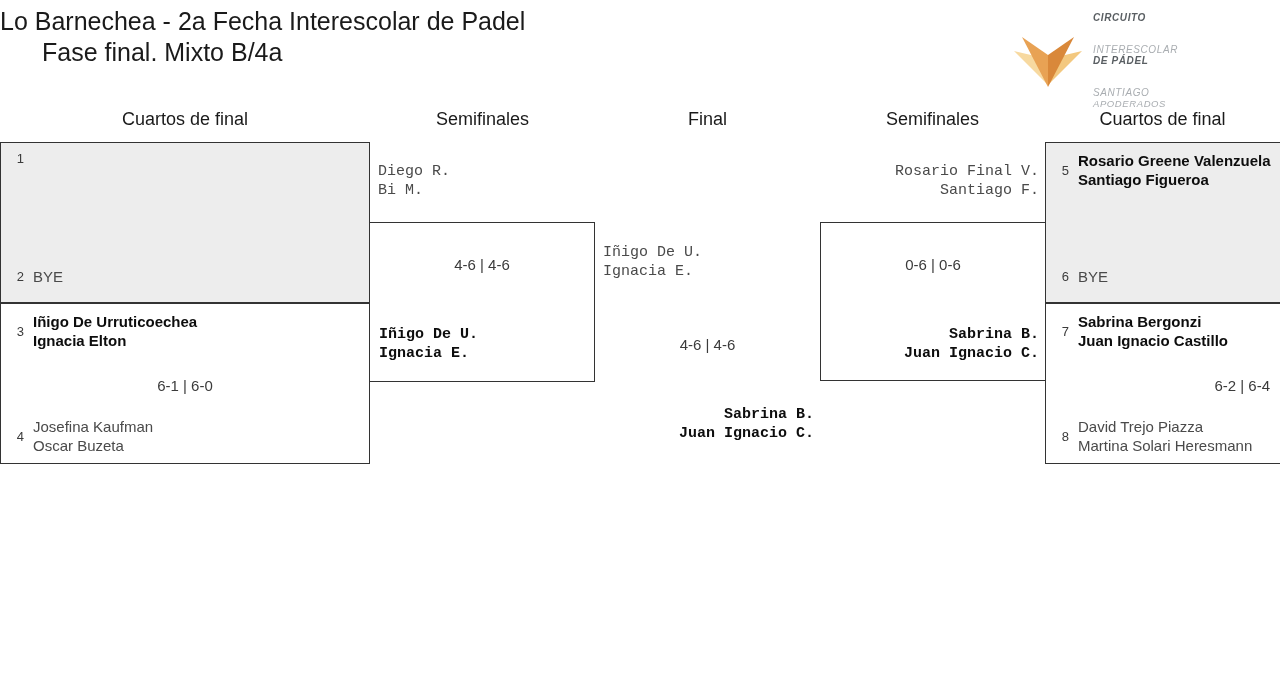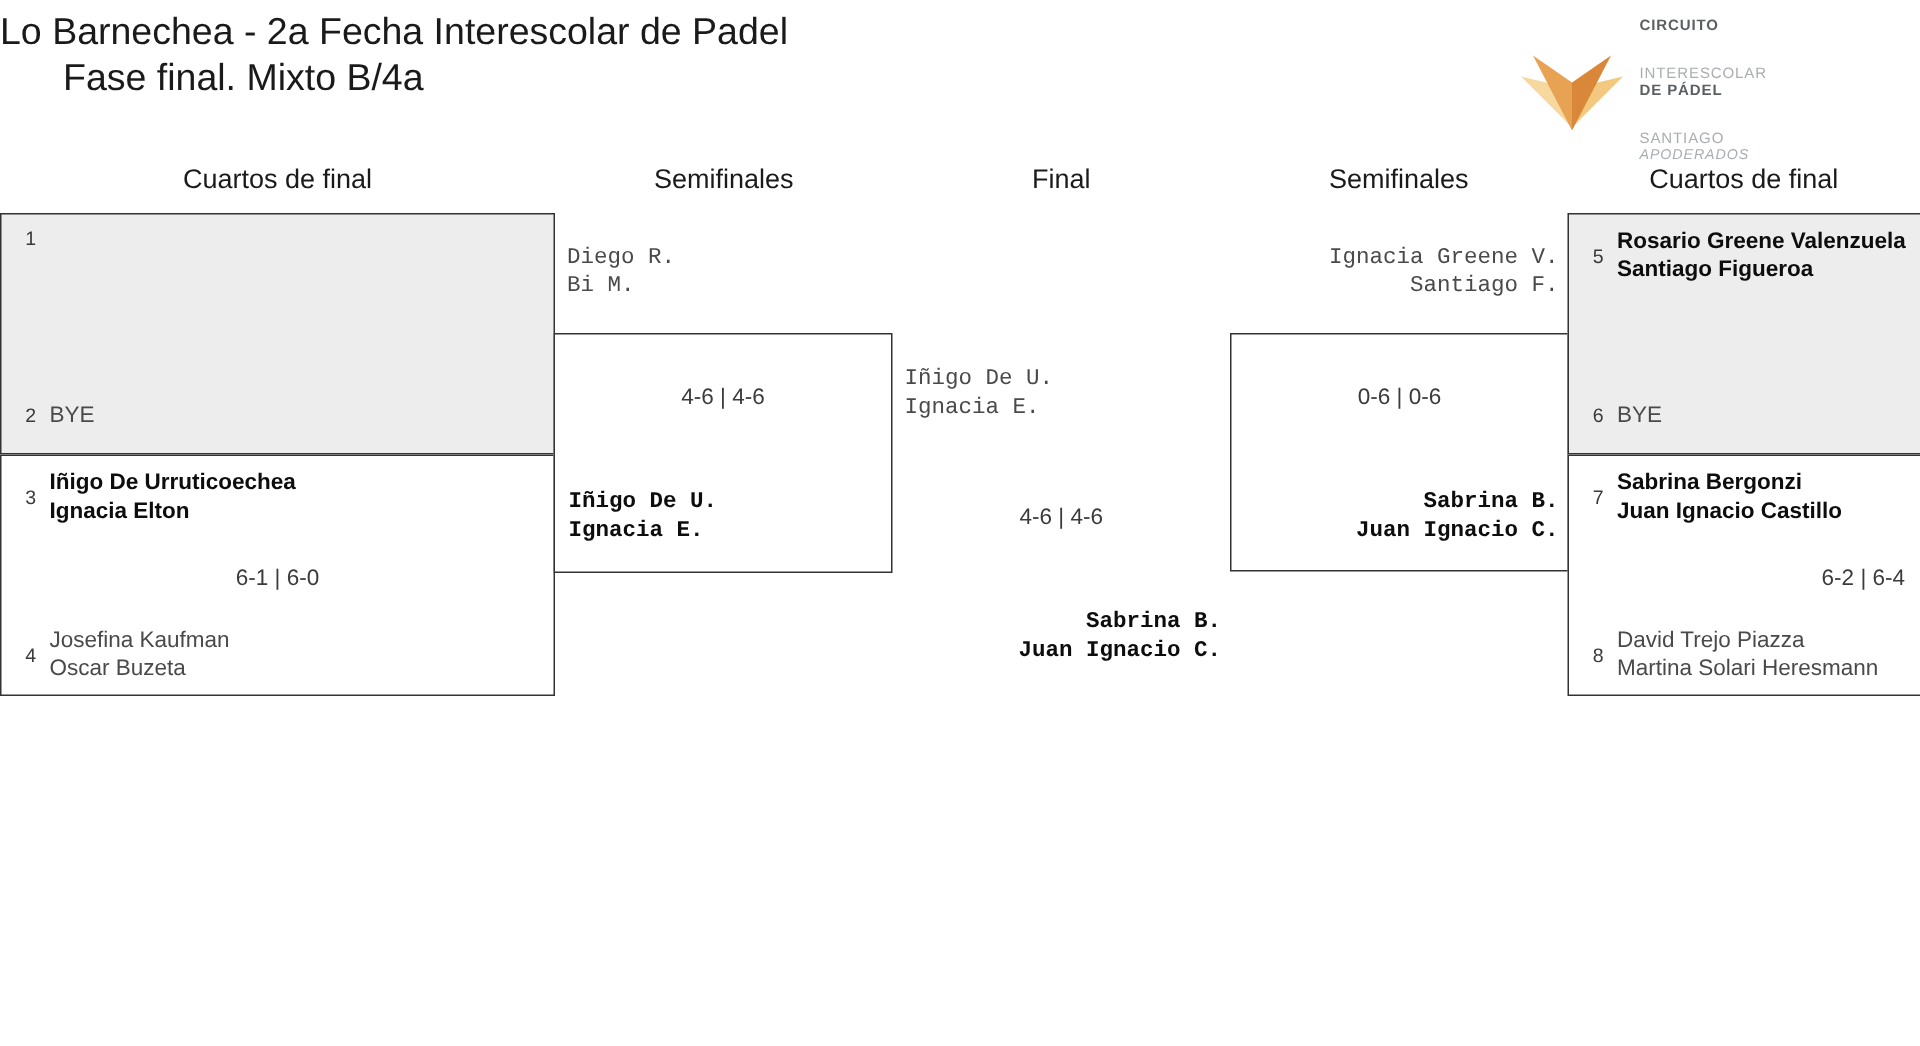--- a/index.html
+++ b/index.html
@@ -53,21 +53,21 @@
   }
   .logo-mark {
     width: 72px;
     height: 62px;
     position: relative;
   }
   .logo-text {
     line-height: 11.5px;
     padding-top: 2px;
   }
-  .logo-text div { white-space: nowrap; }
+  .logo-text div { white-space: nowrap; font-style: italic; }
   .lt-bold {
     font-size: 10px;
     font-weight: bold;
     color: #5a5f63;
     letter-spacing: 0.6px;
   }
   .lt-light {
     font-size: 10px;
     color: #a9adb1;
     letter-spacing: 0.6px;
@@ -223,21 +223,21 @@
 </div>
 
 <div class="score" style="left:595px; top:336px; width:225px; text-align:center;">4-6 | 4-6</div>
 
 <div class="plain-names win ralign" style="left:595px; top:405px; width:219px;">
   <span>Sabrina B.</span><br>
   <span>Juan Ignacio C.</span>
 </div>
 
 <div class="plain-names lose ralign" style="left:820px; top:162px; width:219px;">
-  <span>Ignacia Greene V.</span><br>
+  <span>Rosario Final V.</span><br>
   <span>Santiago F.</span>
 </div>
 
 <div class="mbox white" style="left:820px; top:222px; width:226px; height:159px;">
   <div class="score" style="left:0px; top:33px; width:224px; text-align:center;">0-6 | 0-6</div>
   <div class="plain-names win ralign" style="left:0px; top:102px; width:218px;">
     <span>Sabrina B.</span><br>
     <span>Juan Ignacio C.</span>
   </div>
 </div>

